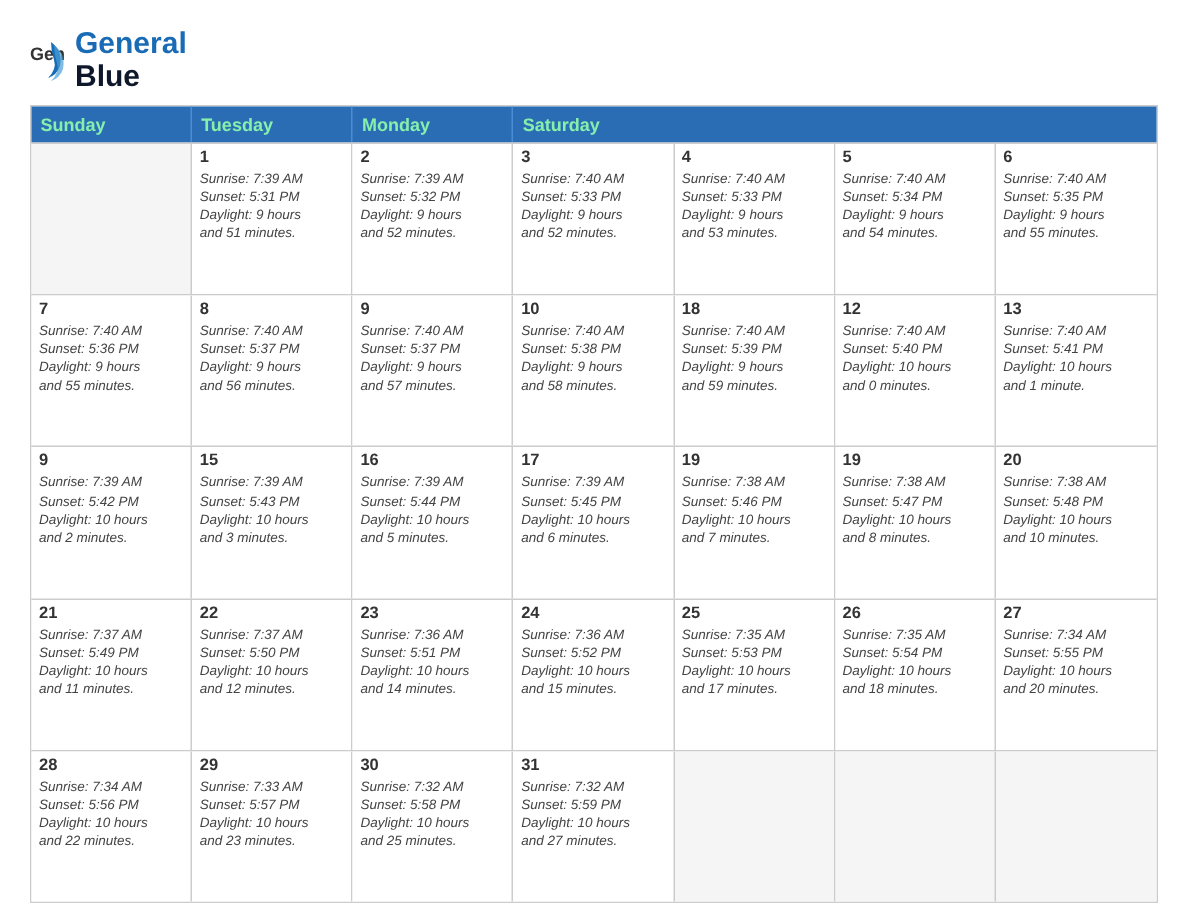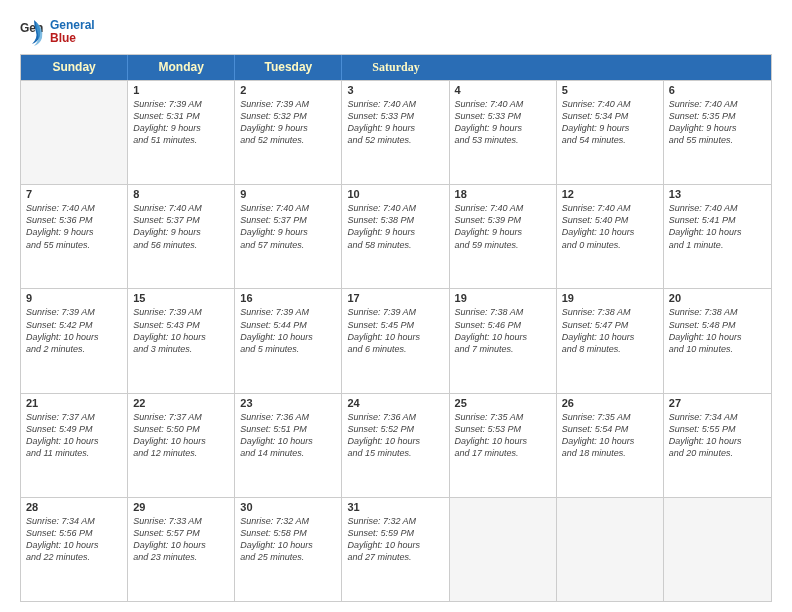--- a/index.html
+++ b/index.html
@@ -21,21 +21,21 @@
       display: flex;
       align-items: flex-start;
       justify-content: space-between;
       margin-bottom: 8px;
     }
     .logo {
       display: flex;
       align-items: center;
     }
     .logo-text {
-      font-size: 12px;
+      font-size: 20px;
       font-weight: bold;
       color: #333;
       line-height: 1.1;
     }
     .logo-text span {
       color: #1a6bb5;
     }
     .logo-icon {
       width: 28px;
       height: 28px;
@@ -60,30 +60,29 @@
       display: flex;
       flex-direction: column;
       border: 1px solid #ccc;
     }
     .cal-header-row {
       display: grid;
       grid-template-columns: repeat(7, 1fr);
       background: #2a6db5;
     }
     .cal-header-cell {
-      color: #fef9c3;
+      color: #86efac;
       font-size: 12px;
       font-weight: bold;
       padding: 5px 6px;
-      text-align: center;
+      text-align: left;
       border-right: 1px solid #4a8dd5;
     }
     .cal-header-cell:last-child {
       border-right: none;
-      font-family: Liberation Serif, serif;
     }
     .cal-body {
       flex: 1;
       display: flex;
       flex-direction: column;
     }
     .cal-row {
       display: grid;
       grid-template-columns: repeat(7, 1fr);
       flex: 1;
@@ -123,35 +122,35 @@
 <div class="page">
   <div class="header">
     <div class="logo">
       <svg class="logo-icon" viewBox="0 0 28 28">
         <text x="0" y="14" font-size="12" font-weight="bold" fill="#333">Gen</text>
         <path d="M14 2 Q22 8 20 18 Q18 24 12 26 Q18 20 16 14 Q14 8 14 2Z" fill="#1a6bb5"></path>
         <path d="M16 4 Q24 10 22 20 Q20 26 14 28 Q20 22 18 16 Q16 10 16 4Z" fill="#4a9fd5" opacity="0.7"></path>
       </svg>
       <div>
         <div class="logo-text">
-          <span>General</span><br><span style="color:#b91c1c">Blue</span>
+          <span>General</span><br><span style="color:#0f172a">Blue</span>
         </div>
       </div>
     </div>
     <div class="title-block">
       <h1></h1>
       <h2></h2>
     </div>
   </div>
 
   <div class="calendar">
     <div class="cal-header-row">
     <div class="cal-header-cell">Sunday</div>
+        <div class="cal-header-cell">Tuesday</div>
         <div class="cal-header-cell">Monday</div>
-        <div class="cal-header-cell">Tuesday</div>
         <div class="cal-header-cell">Saturday</div>
       </div>
     <div class="cal-body">
     <div class="cal-row">
           <div class="cal-cell empty"></div>
           <div class="cal-cell">
             <div class="day-num">1</div>
             <div class="day-info" style="white-space: pre-line;">Sunrise: 7:39 AM
 Sunset: 5:31 PM
 Daylight: 9 hours

